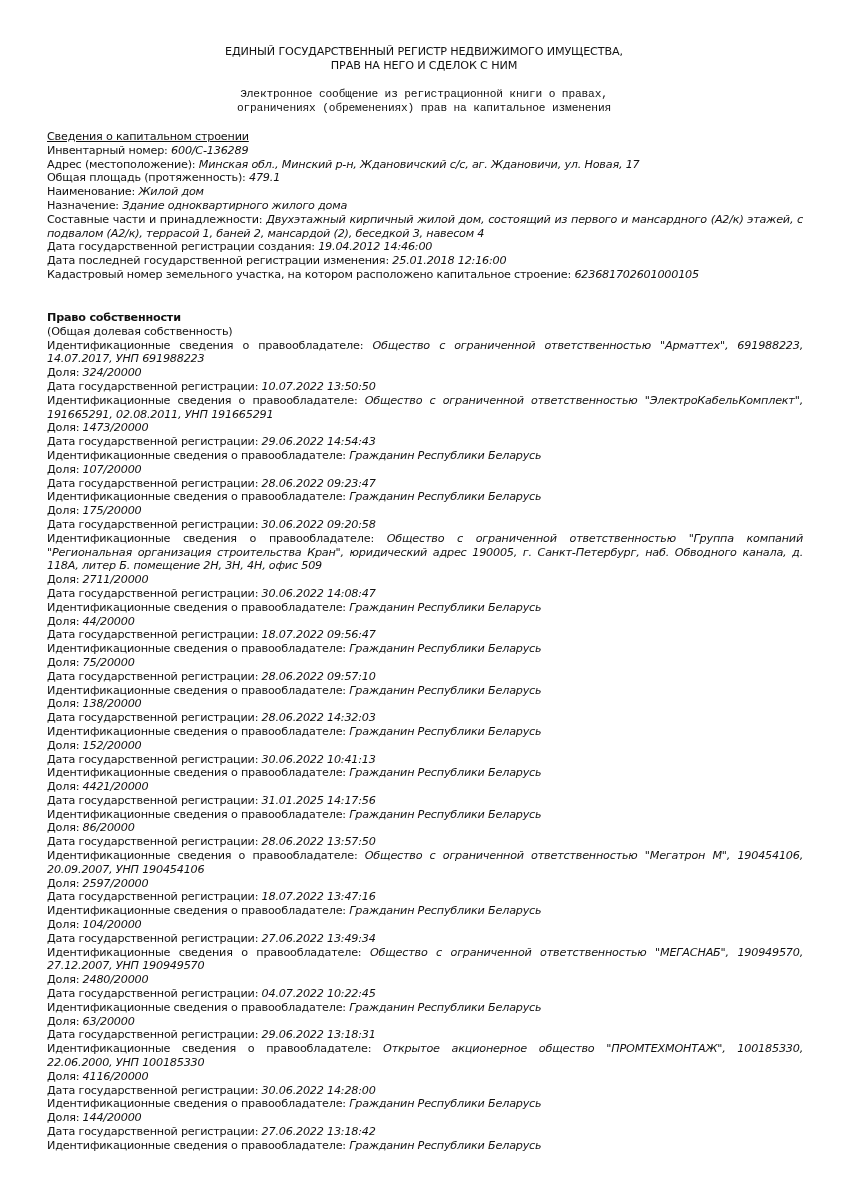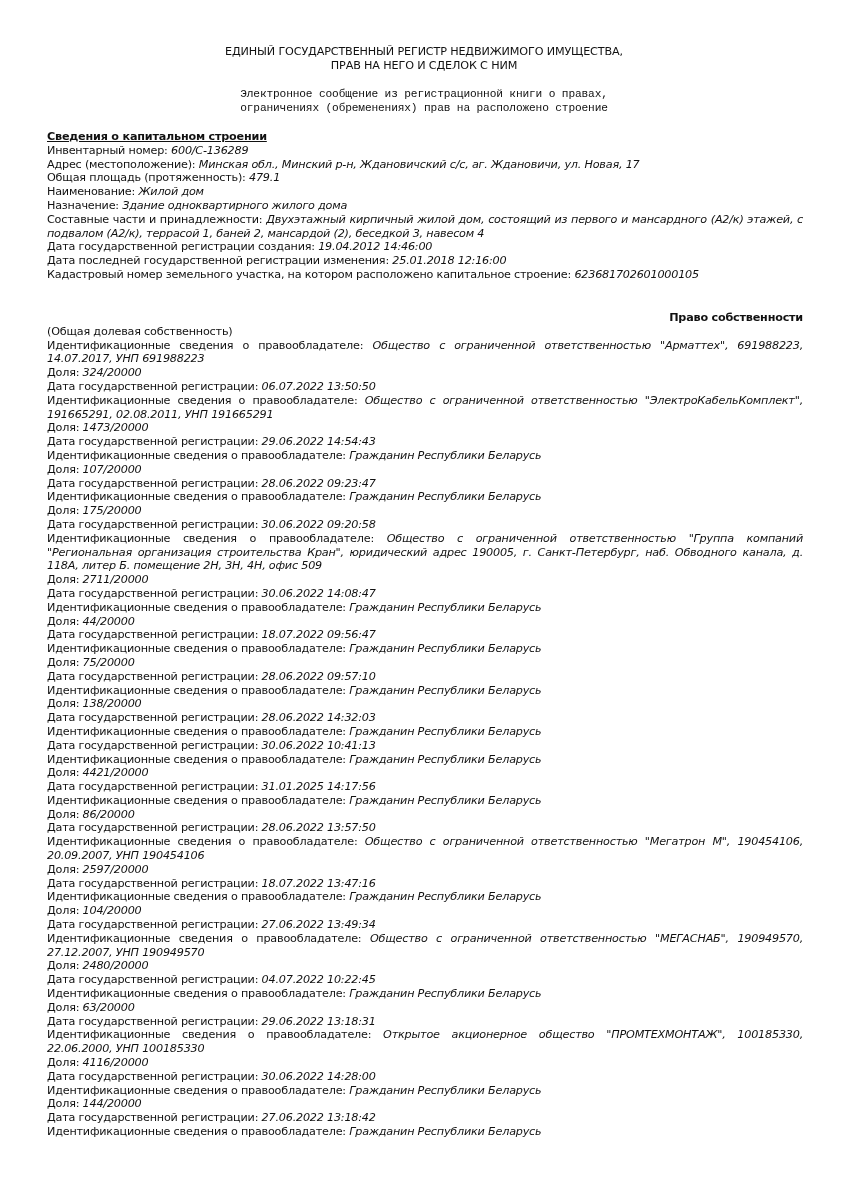--- a/index.html
+++ b/index.html
@@ -10,37 +10,37 @@
          font-size: 11.2px; line-height: 14px; letter-spacing: -0.15px; }
   .hdr1 { top: 45px; }
   .hdr2 { top: 87px; font-family: Liberation Mono, monospace; }
   .body { position: absolute; left: 47px; width: 756px; font-size: 11.2px; line-height: 13.8px;
           letter-spacing: -0.2px; }
   .sec1 { top: 130px; }
   .sec2 { top: 311px; }
   .line { display: block; white-space: nowrap; }
   .wrap { white-space: normal; text-align: justify; }
   .wrap.last { text-align-last: left; }
-  .title-u { font-weight: bold; text-decoration: underline; }
-  .title-b { font-weight: bold; text-align: right; }
+  .title-u { font-weight: normal; text-decoration: underline; }
+  .title-b { font-weight: bold; }
   i { font-style: italic; }
 </style>
 </head>
 <body>
 
 <div class="page">
 
   <div class="hdr hdr1">
     <span class="line">ЕДИНЫЙ ГОСУДАРСТВЕННЫЙ РЕГИСТР НЕДВИЖИМОГО ИМУЩЕСТВА,</span>
     <span class="line">ПРАВ НА НЕГО И СДЕЛОК С НИМ</span>
   </div>
 
   <div class="hdr hdr2">
     <span class="line">Электронное сообщение из регистрационной книги о правах,</span>
-    <span class="line">ограничениях (обременениях) прав на расположено строение</span>
+    <span class="line">ограничениях (обременениях) прав на капитальное изменения</span>
   </div>
 
   <div class="body sec1">
     <span class="line title-u">Сведения о капитальном строении</span>
     <div id="building-fields">
         <span class="line"><span>Инвентарный номер: </span><i>600/С-136289</i></span>
         <span class="line"><span>Адрес (местоположение): </span><i>Минская обл., Минский р-н, Ждановичский с/с, аг. Ждановичи, ул. Новая, 17</i></span>
         <span class="line"><span>Общая площадь (протяженность): </span><i>479.1</i></span>
         <span class="line"><span>Наименование: </span><i>Жилой дом</i></span>
         <span class="line"><span>Назначение: </span><i>Здание одноквартирного жилого дома</i></span>
@@ -51,21 +51,21 @@
       </div>
   </div>
 
   <div class="body sec2">
     <span class="line title-b">Право собственности</span>
     <span class="line">(Общая долевая собственность)</span>
     <div id="ownership-records">
         <div>
           <span class="line wrap last"><span>Идентификационные сведения о правообладателе: </span><i>Общество с ограниченной ответственностью "Арматтех", 691988223, 14.07.2017, УНП 691988223</i></span>
           <span class="line"><span>Доля: </span><i>324/20000</i></span>
-          <span class="line"><span>Дата государственной регистрации: </span><i>06.07.2022 13:50:50</i></span>
+          <span class="line"><span>Дата государственной регистрации: </span><i>10.07.2022 13:50:50</i></span>
         </div>
         <div>
           <span class="line wrap last"><span>Идентификационные сведения о правообладателе: </span><i>Общество с ограниченной ответственностью "ЭлектроКабельКомплект", 191665291, 02.08.2011, УНП 191665291</i></span>
           <span class="line"><span>Доля: </span><i>1473/20000</i></span>
           <span class="line"><span>Дата государственной регистрации: </span><i>29.06.2022 14:54:43</i></span>
         </div>
         <div>
           <span class="line"><span>Идентификационные сведения о правообладателе: </span><i>Гражданин Республики Беларусь</i></span>
           <span class="line"><span>Доля: </span><i>107/20000</i></span>
           <span class="line"><span>Дата государственной регистрации: </span><i>28.06.2022 09:23:47</i></span>
@@ -90,20 +90,21 @@
           <span class="line"><span>Доля: </span><i>75/20000</i></span>
           <span class="line"><span>Дата государственной регистрации: </span><i>28.06.2022 09:57:10</i></span>
         </div>
         <div>
           <span class="line"><span>Идентификационные сведения о правообладателе: </span><i>Гражданин Республики Беларусь</i></span>
           <span class="line"><span>Доля: </span><i>138/20000</i></span>
           <span class="line"><span>Дата государственной регистрации: </span><i>28.06.2022 14:32:03</i></span>
         </div>
         <div>
           <span class="line"><span>Идентификационные сведения о правообладателе: </span><i>Гражданин Республики Беларусь</i></span>
+          <span class="line"><span>Доля: </span><i>152/20000</i></span>
           <span class="line"><span>Дата государственной регистрации: </span><i>30.06.2022 10:41:13</i></span>
         </div>
         <div>
           <span class="line"><span>Идентификационные сведения о правообладателе: </span><i>Гражданин Республики Беларусь</i></span>
           <span class="line"><span>Доля: </span><i>4421/20000</i></span>
           <span class="line"><span>Дата государственной регистрации: </span><i>31.01.2025 14:17:56</i></span>
         </div>
         <div>
           <span class="line"><span>Идентификационные сведения о правообладателе: </span><i>Гражданин Республики Беларусь</i></span>
           <span class="line"><span>Доля: </span><i>86/20000</i></span>

